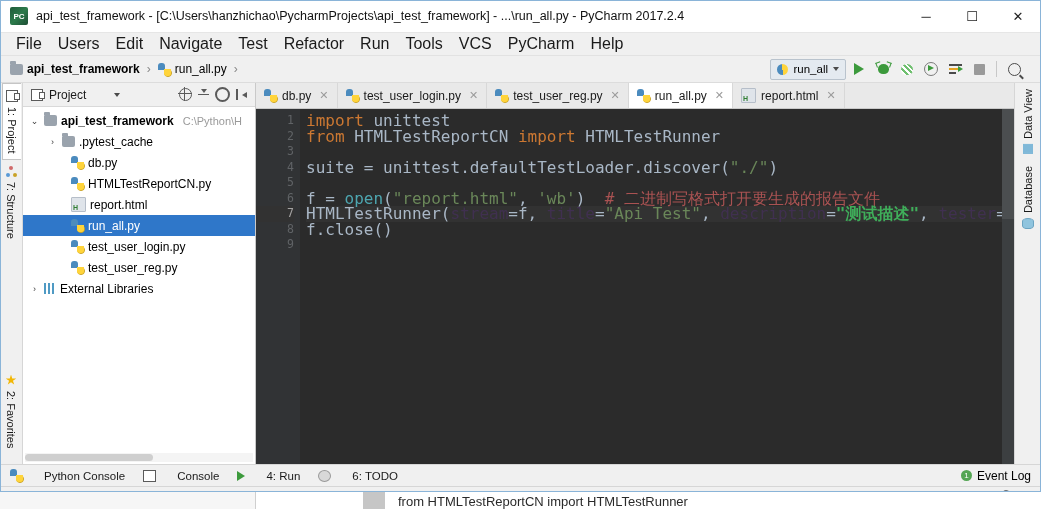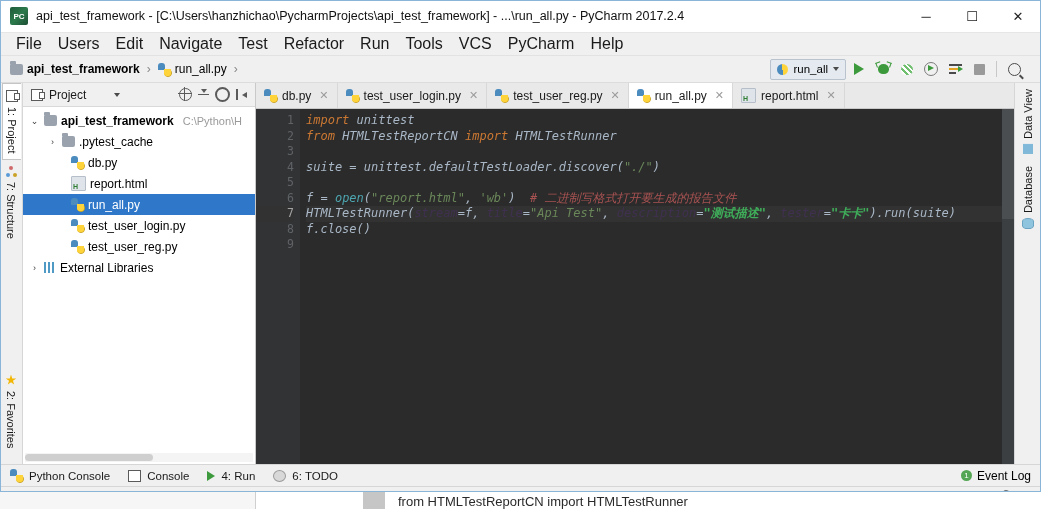--- a/index.html
+++ b/index.html
@@ -153,40 +153,40 @@
   .tab .x{color:#9b9b9b;font-size:11px;margin-left:3px;}
   .tabs .filler{flex:1 1 auto;background:#e9e9e9;border-right:none;}
 
   .editor{flex:1 1 auto;display:flex;min-height:0;background:#2b2b2b;position:relative;}
   .gutter{width:44px;background:#313335;color:#606366;font-family:"DejaVu Sans Mono","Liberation Mono",monospace;
           font-size:11.5px;text-align:right;padding:4px 6px 0 0;box-sizing:border-box;flex:0 0 44px;
           line-height:15.5px;}
   .gutter .g{height:15.5px;}
   .gutter .g.cur{background:#323232;color:#a4a3a3;}
   .code{flex:1 1 auto;background:#2b2b2b;padding:4px 0 0 6px;
-        font-family:"DejaVu Sans Mono","Liberation Mono",monospace;font-size:12px;
-        line-height:15.5px;white-space:pre;overflow:hidden;color:#a9b7c6;position:relative;font-style:italic;}
+        font-family:"DejaVu Sans Mono","Liberation Mono",monospace;font-size:16px;
+        line-height:15.5px;white-space:pre;overflow:hidden;color:#a9b7c6;position:relative;}
   .code .ln{height:15.5px;}
   .code .ln.cur{background:#323232;}
   .kw{color:#cc7832;}
   .str{color:#6a8759;}
   .fn{color:#4da6b0;}
   .cmt{color:#a95252;}
   .kwarg{color:#403050;}
   .plain{color:#a9b7c6;}
   .cjk-str{color:#3fae5a;font-weight:bold;}
   .editor-right{width:12px;background:#3c3f41;flex:0 0 12px;position:relative;}
   .ok-check{position:absolute;top:3px;left:1px;width:10px;height:10px;color:#4f9e4f;
             font-size:11px;line-height:10px;}
   .scrollthumb{position:absolute;right:0;top:0;width:12px;height:110px;background:#4b4e50;}
 
   
   .toolbar-bottom{height:21px;background:#f0f0f0;display:flex;align-items:center;
        gap:18px;padding:0 10px;flex:0 0 21px;border-top:1px solid #d6d6d6;}
-  .twbtn{display:flex;align-items:center;gap:6px;font-size:11.5px;color:#1a1a1a;}
+  .twbtn{display:flex;align-items:center;gap:21px;font-size:11.5px;color:#1a1a1a;}
   .term-ic{width:11px;height:10px;border:1.3px solid #5a5a5a;background:#fff;}
   .run-ic{width:0;height:0;border-left:8px solid #3c9a3c;border-top:5px solid transparent;
        border-bottom:5px solid transparent;}
   .todo-ic{width:11px;height:10px;border-radius:50%;background:#d8d8d8;border:1px solid #9a9a9a;}
   .ev-ic{width:11px;height:11px;border-radius:50%;background:#54a654;color:#fff;
        font-size:8px;display:flex;align-items:center;justify-content:center;}
   .tw-right{margin-left:auto;display:flex;align-items:center;gap:5px;}
 
   
   .statusbar{height:22px;background:#f0f0f0;display:flex;align-items:center;
@@ -337,20 +337,26 @@
           <span>.pytest_cache</span>
         </div>
 
         <div class="row" style="padding-left:48px">
           <span class="py-ic">
               <i class="dot"></i>
             </span>
           <span>db.py</span>
         </div>
 
+        <div class="row" style="padding-left:48px">
+          <span class="py-ic">
+              <i class="dot"></i>
+            </span>
+          <span>HTMLTestReportCN.py</span>
+        </div>
 
         <div class="row" style="padding-left:48px">
           <span class="html-ic"></span>
           <span>report.html</span>
         </div>
 
         <div class="row sel" style="padding-left:48px">
           <span class="py-ic">
               <i class="dot"></i>
             </span>

